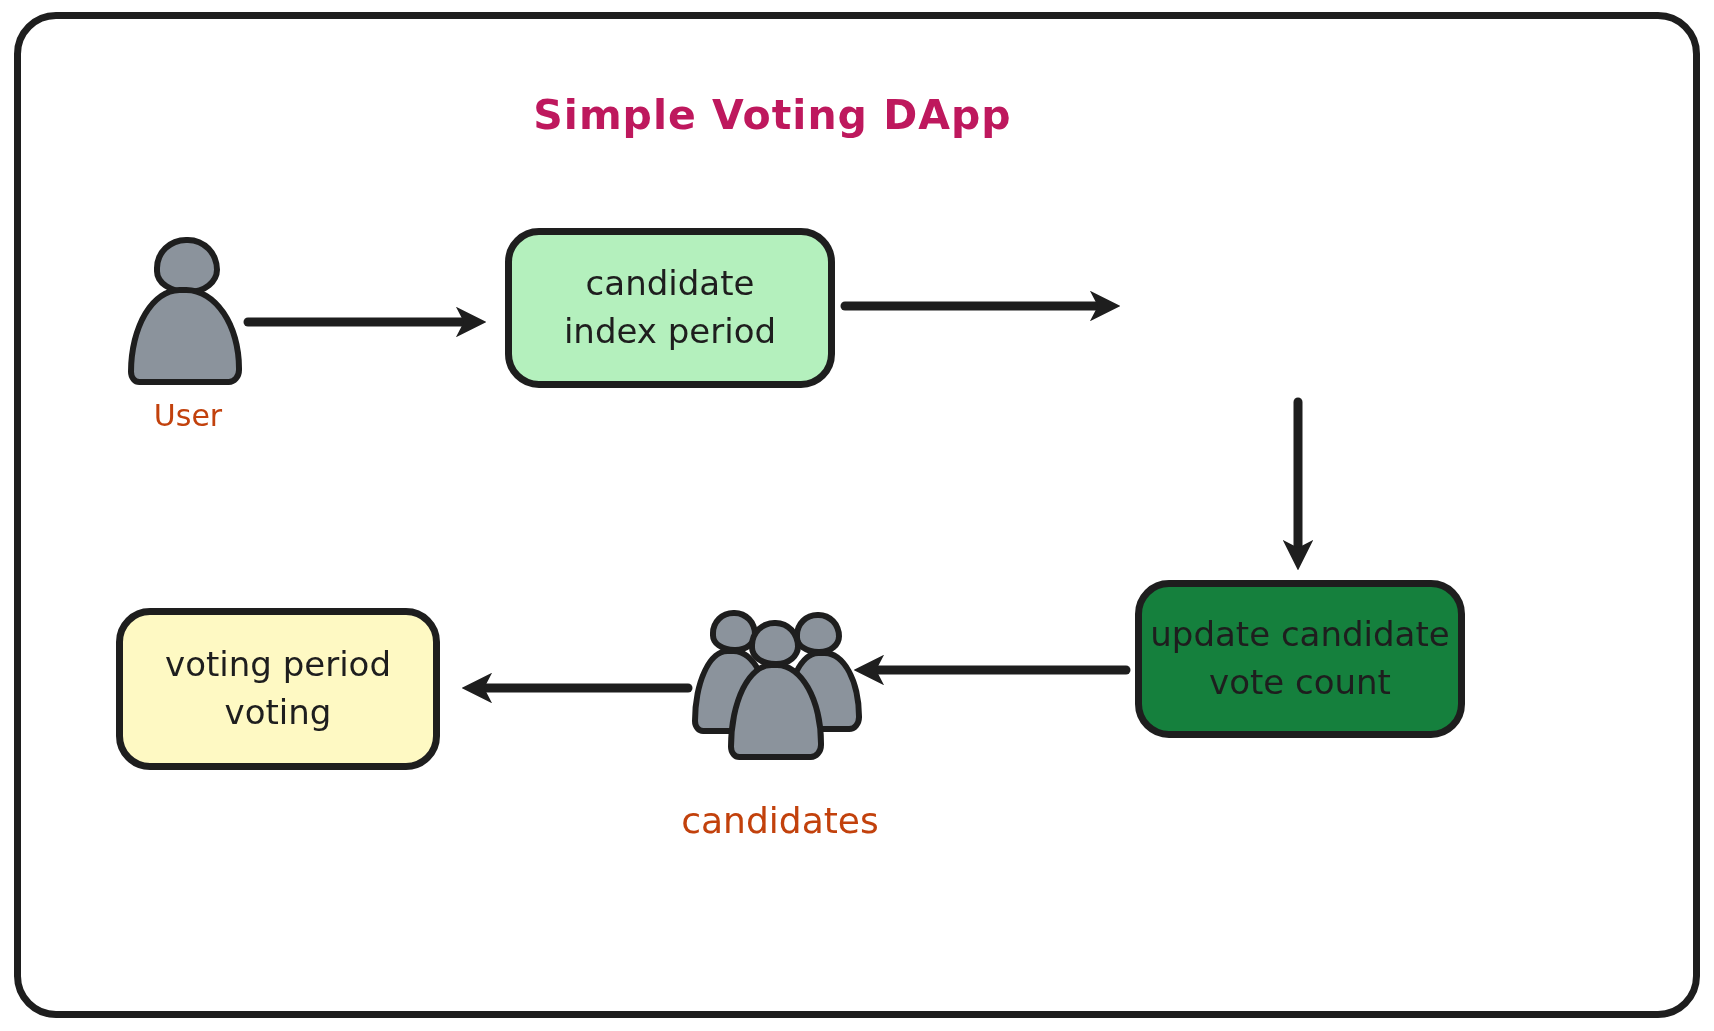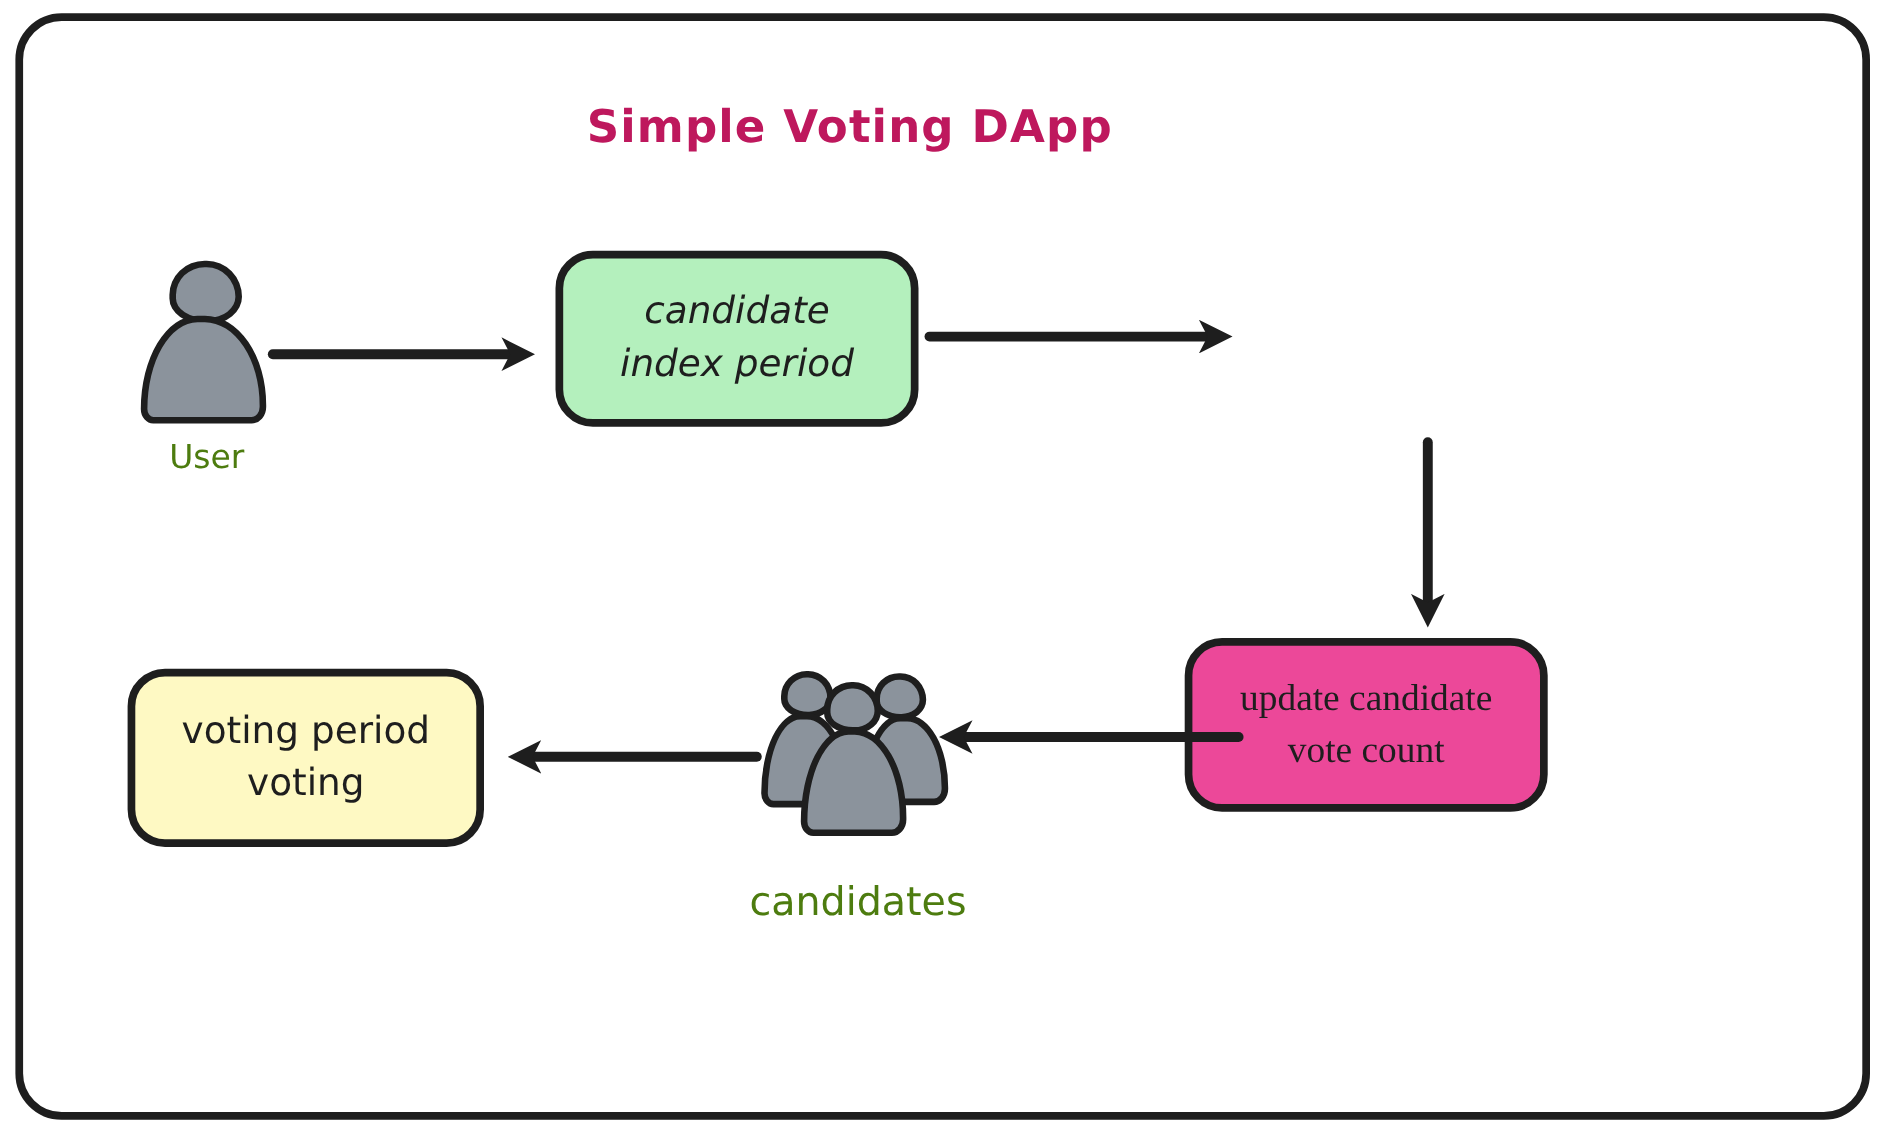--- a/index.html
+++ b/index.html
@@ -13,27 +13,27 @@
   }
   .title{
     position:absolute;left:0;top:62px;width:1545px;text-align:center;
     font-size:41px;font-weight:bold;letter-spacing:1px;color:#be185d;margin-top:29px;
   }
   .node{
     position:absolute;border:7px solid #1e1e1e;border-radius:34px;
     display:flex;flex-direction:column;align-items:center;justify-content:center;
     text-align:center;font-size:34px;line-height:1.4;color:#1e1e1e;
   }
-  .node-green{left:505px;top:228px;width:316px;height:146px;background:#b4f0bd;font-style:italic;}
+  .node-green{left:505px;top:228px;width:316px;height:146px;background:#b4f0bd;}
   .node-orange{left:1140px;top:233px;width:314px;height:146px;background:#fed8a6;
     font-size:56px;font-weight:bold;letter-spacing:4px;}
-  .node-blue{left:1077px;top:580px;width:316px;height:144px;background:#ec4899;font-family:Liberation Serif, serif;}
+  .node-blue{left:1135px;top:580px;width:316px;height:144px;background:#15803d;}
   .node-lavender{left:116px;top:608px;width:310px;height:148px;background:#fef9c3;}
   .caption{
-    position:absolute;font-size:30px;color:#4d7c0f;text-align:center;
+    position:absolute;font-size:30px;color:#c2410c;text-align:center;
   }
   .caption-user{left:108px;top:398px;width:160px;}
   .caption-candidates{left:680px;top:800px;width:200px;font-size:36px;}
   .arrows{position:absolute;left:0;top:0;width:1714px;height:1031px;pointer-events:none;}
   .person{position:absolute;}
   .p-head,.p-body{position:absolute;background:#8b939c;border:6px solid #1e1e1e;box-sizing:border-box;}
   .p-head{border-radius:50% 50% 48% 52% / 55% 58% 45% 42%;}
   .p-body{border-radius:48% 52% 14px 12px / 92% 88% 16px 14px;}
   
   .user-icon{left:128px;top:237px;width:118px;height:150px;}

